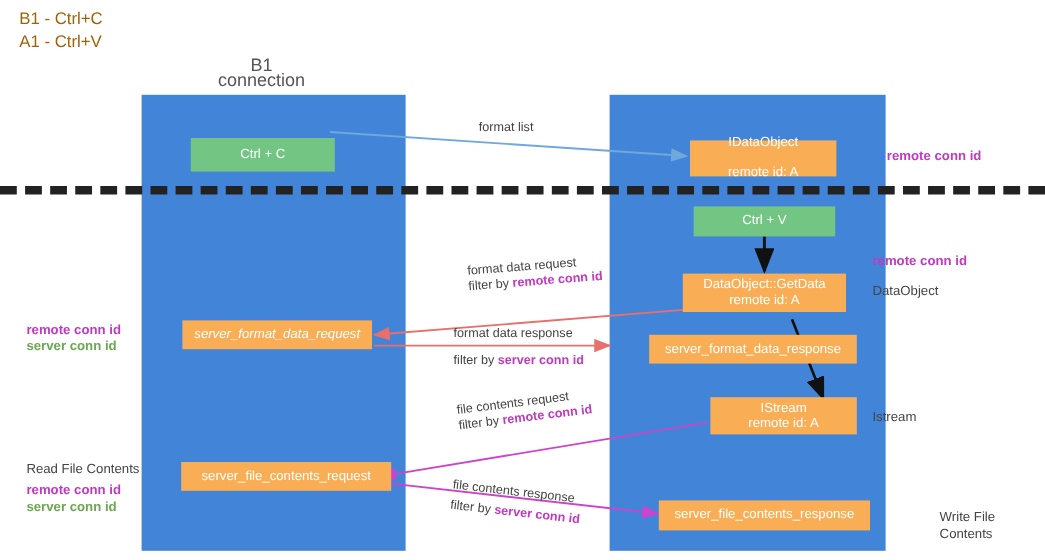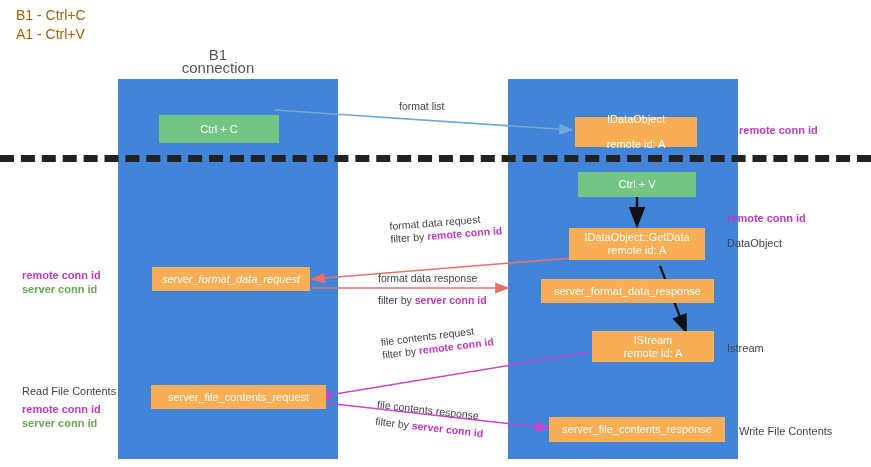--- a/index.html
+++ b/index.html
@@ -83,21 +83,21 @@
   <div class="box orange" style="left:575px;top:117px;width:122px;height:30px;gap:12px;">
     <span>IDataObject</span>
     <span>remote id: A</span>
   </div>
 
   <div class="box green" style="left:578px;top:172px;width:118px;height:25px;">
     <span>Ctrl + V</span>
   </div>
 
   <div class="box orange" style="left:569px;top:228px;width:136px;height:32px;">
-    <span>IDataObject::GetData</span>
+    <span>DataObject::GetData</span>
     <span>remote id: A</span>
   </div>
 
   <div class="box orange" style="left:152px;top:267px;width:158px;height:24px;font-style:italic;">
     <span>server_format_data_request</span>
   </div>
 
   <div class="box orange" style="left:541px;top:279px;width:173px;height:24px;align-items:center;">
     <span>server_format_data_response</span>
   </div>
@@ -134,21 +134,21 @@
 
   <div class="alabel" style="left:378px;top:398px;transform:rotate(6.5deg);">
     <div>file contents response</div>
     <div style="margin-top:4px;"><span>filter by </span><span class="purple">server conn id</span></div>
   </div>
 
   <div class="note purple" style="left:739px;top:123px;">remote conn id</div>
   <div class="note purple" style="left:727px;top:211px;">remote conn id</div>
   <div class="note plain" style="left:727px;top:236px;">DataObject</div>
   <div class="note plain" style="left:727px;top:341px;">Istream</div>
-  <div class="note plain" style="left:739px;top:424px;">Write File Contents</div>
+  <div class="note plain" style="left:739px;top:424px;padding-left:44px;">Write File Contents</div>
 
   <div class="note purple" style="left:22px;top:268px;">remote conn id</div>
   <div class="note greentxt" style="left:22px;top:282px;">server conn id</div>
 
   <div class="note plain" style="left:22px;top:384px;">Read File Contents</div>
   <div class="note purple" style="left:22px;top:402px;">remote conn id</div>
   <div class="note greentxt" style="left:22px;top:416px;">server conn id</div>
 
 </div>
 

